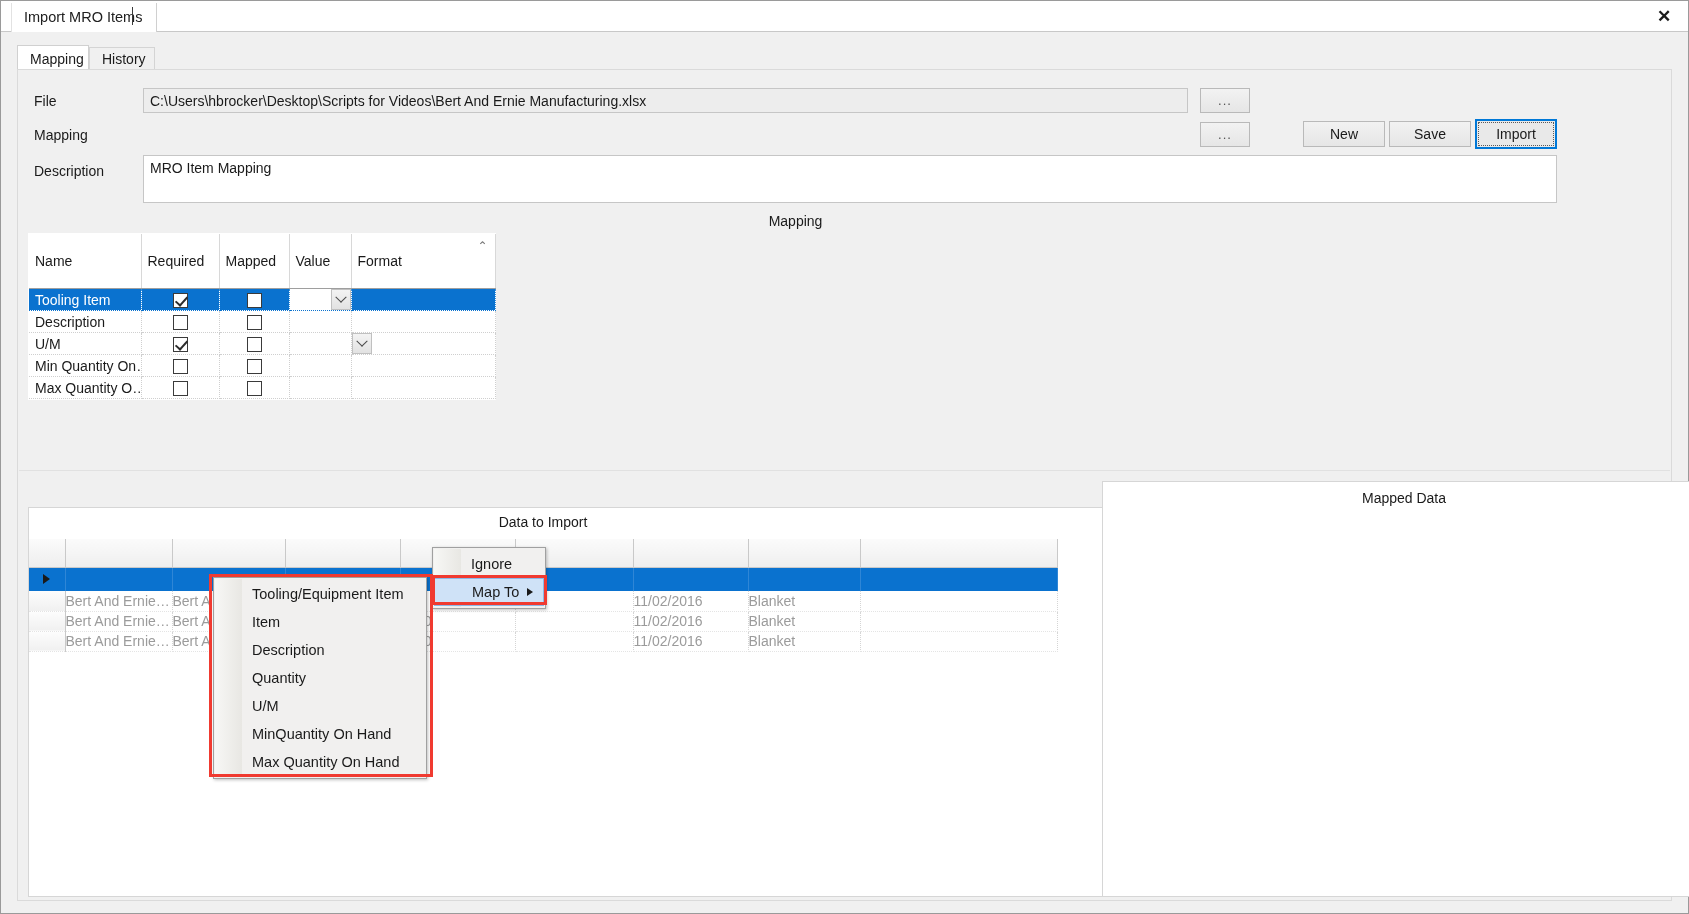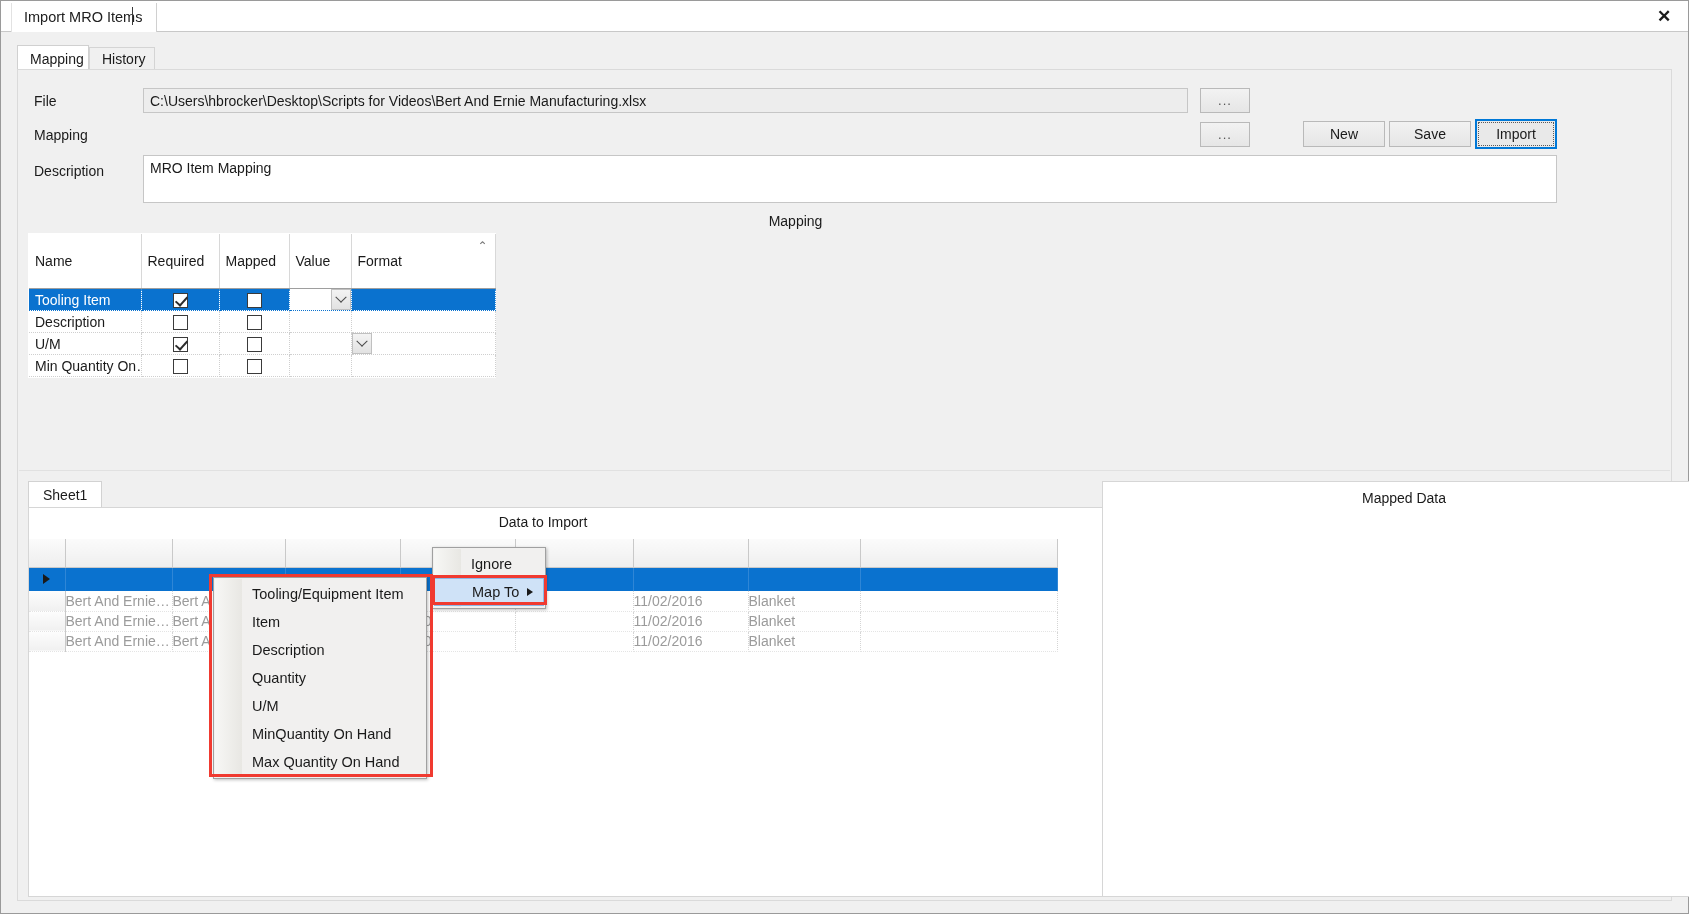--- a/index.html
+++ b/index.html
@@ -440,31 +440,33 @@
                   <div class="dd-arrow" style="position: absolute; left: 0px; top: 0px; height: 100%;"></div>
                 </td>
               </tr>
               <tr>
                 <td>Min Quantity On…</td>
                 <td class="cellcenter"><span class="cb"></span></td>
                 <td class="cellcenter"><span class="cb"></span></td>
                 <td class="valuecell"></td>
                 <td class="valuecell" style="padding: 1px 6px;"></td>
               </tr>
+              <tr>
+                <td>Max Quantity O…</td>
+                <td class="cellcenter"><span class="cb"></span></td>
+                <td class="cellcenter"><span class="cb"></span></td>
+                <td class="valuecell"></td>
+                <td class="valuecell" style="padding: 1px 6px;"></td>
+              </tr>
             </tbody>
         </table>
       </div>
 
       <div class="bottom-divider" style="left:1px; top:400px; width:1651px; height:1px;"></div>
 
-      <div class="sheet-tabstrip" style="left:10px; top:411px; width:1030px;">
-        <div class="sheet-tab" style="left:0;">
-          <span>Sheet1</span>
-        </div>
-      </div>
 
       <div class="white-pane" style="left:10px; top:437px; width:1130px; height:390px;">
         <div class="section-title" style="left:0; top:6px; width:1028px;">Data to Import</div>
 
         <div style="position:absolute; left:0; top:31px; width:1028px;">
           <table class="datagrid">
             <colgroup>
               <col style="width:36px">
                 <col style="width:107px">
                 <col style="width:113px">

